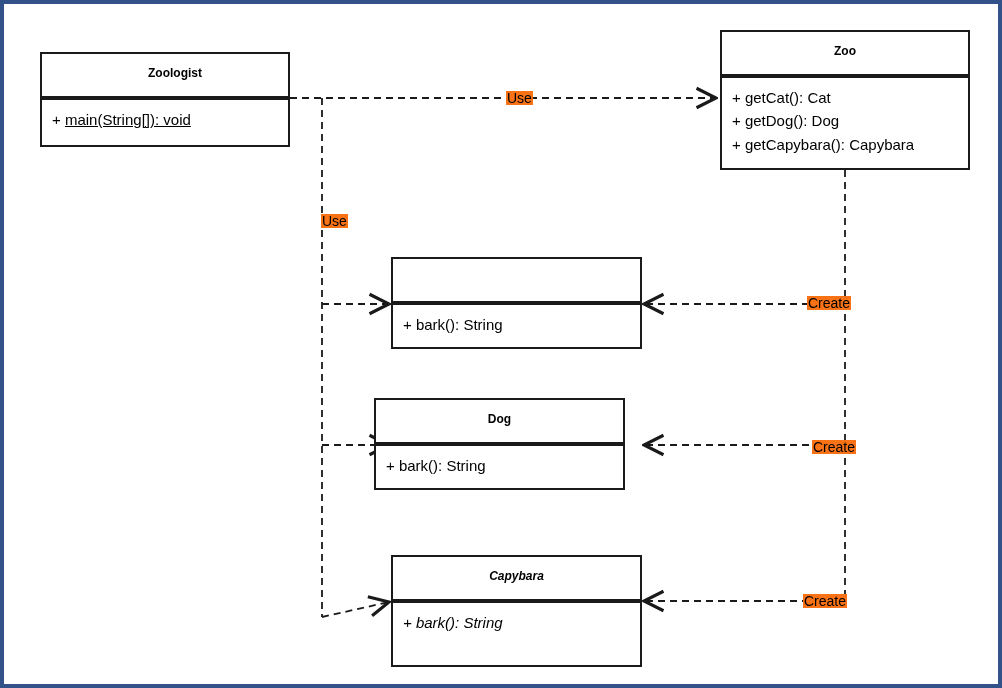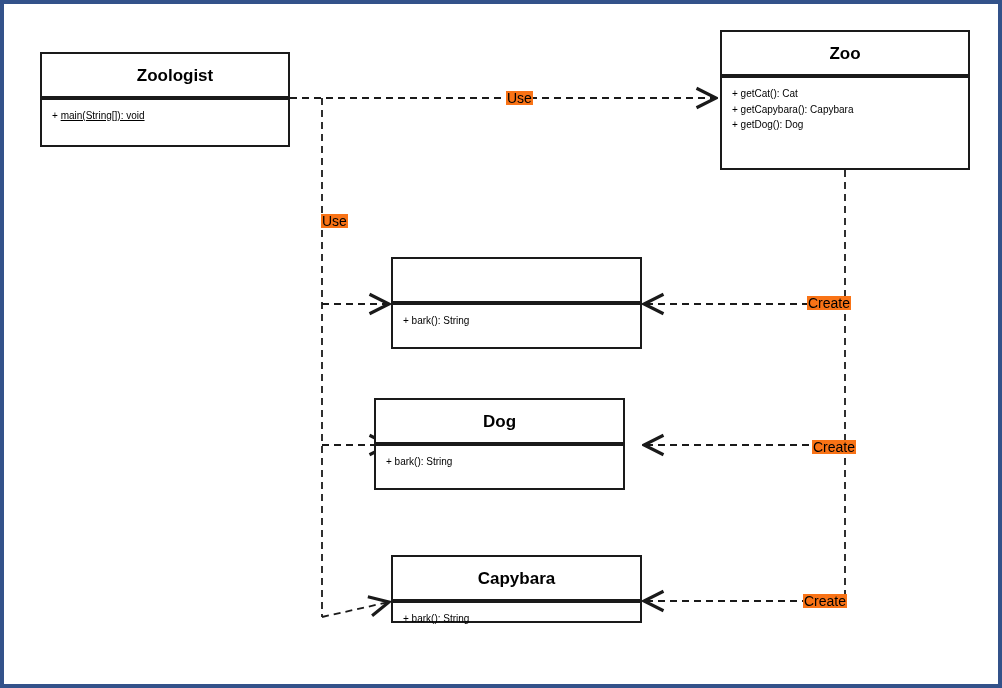--- a/index.html
+++ b/index.html
@@ -26,42 +26,42 @@
   }
   .uml-class {
     position: absolute;
     box-sizing: border-box;
     border: 2px solid #1a1a1a;
     background: #ffffff;
   }
   .uml-class .class-name {
     text-align: center;
     font-weight: bold;
-    font-size: 17px;
+    font-size: 12px;
     color: #000000;
     font-family: "Liberation Sans", sans-serif;
     line-height: 1;
     white-space: nowrap;
   }
   .uml-class .separator {
     position: absolute;
     left: 0;
     right: 0;
     height: 4px;
     border-top: 2px solid #1a1a1a;
     border-bottom: 2px solid #1a1a1a;
     box-sizing: border-box;
   }
   .uml-class .members {
     position: absolute;
     left: 0;
     right: 0;
   }
   .uml-class .member {
-    font-size: 10px;
+    font-size: 15px;
     color: #000000;
     font-family: "Liberation Sans", sans-serif;
     white-space: nowrap;
     padding-left: 10px;
     line-height: 1.55;
   }
   .uml-class .member.static-member span.m-text {
     text-decoration: underline;
   }
   .edge-label {
@@ -112,38 +112,38 @@
         <div class="separator" style="top: 42px;"></div>
         <div class="members" style="top: 54px;">
           <div class="member static-member"><span class="m-text" style="text-decoration: none;"><span>+ </span><span style="text-decoration: underline;">main(String[]): void</span></span></div>
         </div>
       </div>
       <div class="uml-class" style="left: 716px; top: 26px; width: 250px; height: 140px;">
         <div class="class-name" style="margin-top: 13px;">Zoo</div>
         <div class="separator" style="top: 42px;"></div>
         <div class="members" style="top: 54px;">
           <div class="member"><span class="m-text">+ getCat(): Cat</span></div>
+          <div class="member"><span class="m-text">+ getDog(): Dog</span></div>
           <div class="member"><span class="m-text">+ getCapybara(): Capybara</span></div>
-          <div class="member"><span class="m-text">+ getDog(): Dog</span></div>
         </div>
       </div>
       <div class="uml-class" style="left: 387px; top: 253px; width: 251px; height: 92px;">
         <div class="separator" style="top: 42px;"></div>
         <div class="members" style="top: 54px;">
           <div class="member"><span class="m-text">+ bark(): String</span></div>
         </div>
       </div>
       <div class="uml-class" style="left: 370px; top: 394px; width: 251px; height: 92px;">
         <div class="class-name" style="margin-top: 13px;">Dog</div>
         <div class="separator" style="top: 42px;"></div>
         <div class="members" style="top: 54px;">
           <div class="member"><span class="m-text">+ bark(): String</span></div>
         </div>
       </div>
-      <div class="uml-class" style="left: 387px; top: 551px; width: 251px; height: 68px;">
+      <div class="uml-class" style="left: 387px; top: 551px; width: 251px; height: 112px; font-style: italic;">
         <div class="class-name" style="margin-top: 13px;">Capybara</div>
         <div class="separator" style="top: 42px;"></div>
         <div class="members" style="top: 54px;">
           <div class="member"><span class="m-text">+ bark(): String</span></div>
         </div>
       </div>
     </div>
   <div id="labels-layer">
       <div class="edge-label" style="left: 502px; top: 87px;">Use</div>
       <div class="edge-label" style="left: 317px; top: 210px;">Use</div>

